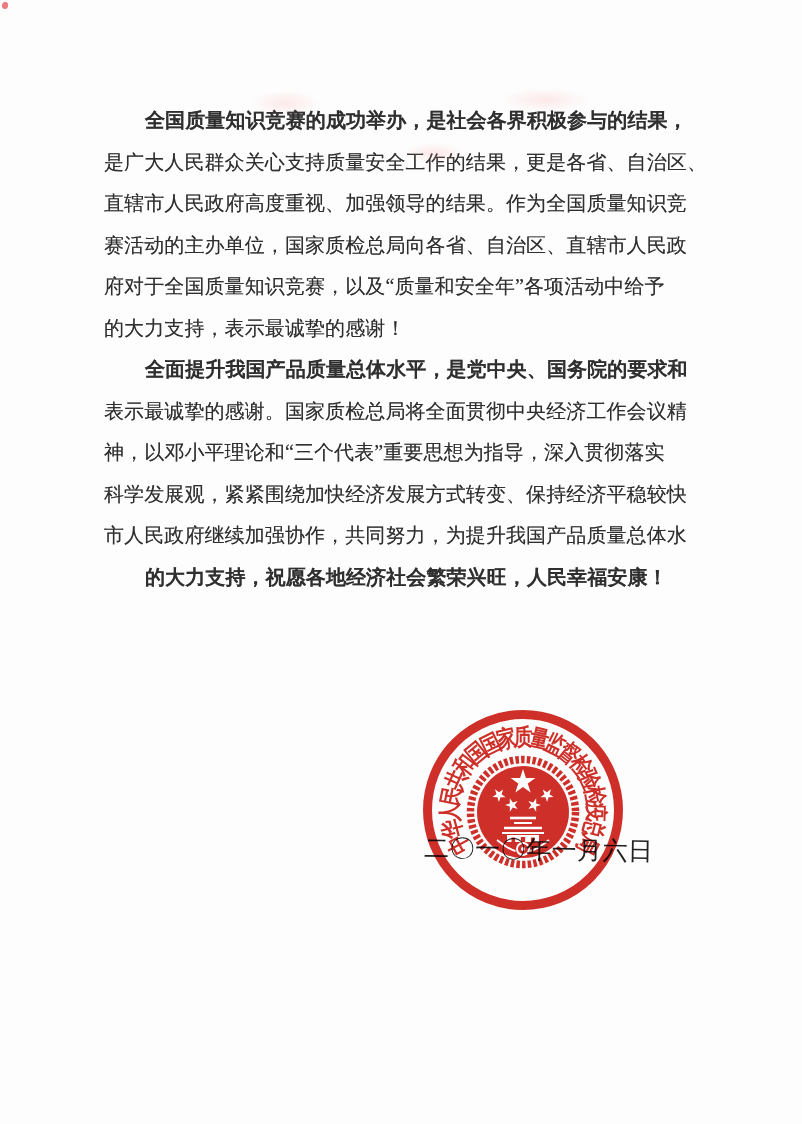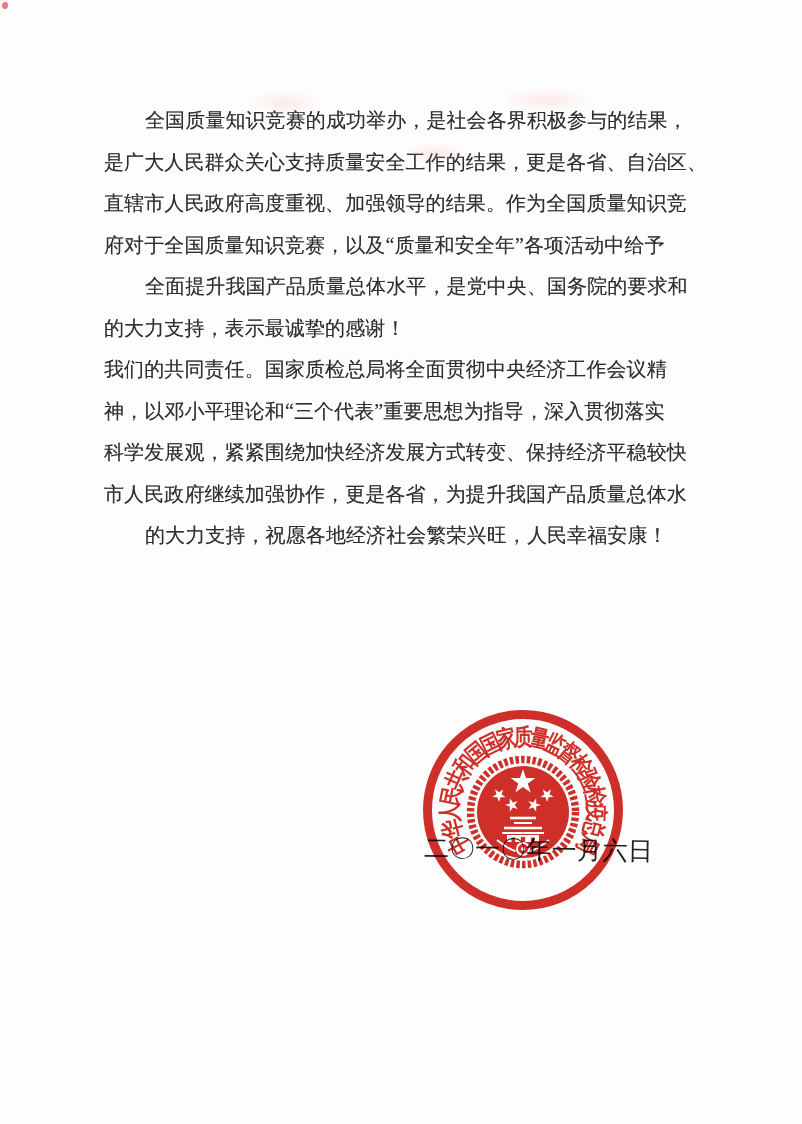--- a/index.html
+++ b/index.html
@@ -17,21 +17,21 @@
     width:600px;
   }
   .line{
     font-size:20px;
     line-height:41.5px;
     letter-spacing:0.1px;
     color:var(--ink,#2f2f2f);
     white-space:nowrap;
     text-shadow:0 0 0.4px rgba(60,60,60,.55);
   }
-  .line.indent{ padding-left:41px; }
+  .line.indent{ padding-left:41px;font-weight:bold; }
 
   
   .seal{
     position:absolute;
     left:408px;top:695px;
     width:230px;height:230px;
     z-index:2;
     opacity:.94;
   }
   .seal-char{
@@ -76,27 +76,28 @@
 
   <div class="speck"></div>
   <div class="smudge s1"></div>
   <div class="smudge s2"></div>
   <div class="smudge s3"></div>
 
   <div class="doc-text">
       <div class="line indent">全国质量知识竞赛的成功举办，是社会各界积极参与的结果，</div>
       <div class="line">是广大人民群众关心支持质量安全工作的结果，更是各省、自治区、</div>
       <div class="line">直辖市人民政府高度重视、加强领导的结果。作为全国质量知识竞</div>
+      <div class="line">赛活动的主办单位，国家质检总局向各省、自治区、直辖市人民政</div>
       <div class="line">府对于全国质量知识竞赛，以及“质量和安全年”各项活动中给予</div>
+      <div class="line">的大力支持，表示最诚挚的感谢！</div>
       <div class="line indent">全面提升我国产品质量总体水平，是党中央、国务院的要求和</div>
-      <div class="line">的大力支持，表示最诚挚的感谢！</div>
-      <div class="line">我们的共同责任。国家质检总局将全面贯彻中央经济工作会议精</div>
+      <div class="line">表示最诚挚的感谢。国家质检总局将全面贯彻中央经济工作会议精</div>
       <div class="line">神，以邓小平理论和“三个代表”重要思想为指导，深入贯彻落实</div>
       <div class="line">科学发展观，紧紧围绕加快经济发展方式转变、保持经济平稳较快</div>
-      <div class="line">市人民政府继续加强协作，更是各省，为提升我国产品质量总体水</div>
+      <div class="line">市人民政府继续加强协作，共同努力，为提升我国产品质量总体水</div>
       <div class="line indent">的大力支持，祝愿各地经济社会繁荣兴旺，人民幸福安康！</div>
     </div>
 
   <svg class="seal" viewBox="-115 -115 230 230" xmlns="http://www.w3.org/2000/svg">
     <defs>
       <path id="star" d="M0,-1 L-0.225,-0.309 L-0.951,-0.309 L-0.363,0.118 L-0.588,0.809 L0,0.382 L0.588,0.809 L0.363,0.118 L0.951,-0.309 L0.225,-0.309 Z"></path>
     </defs>
 
     <circle r="95.5" fill="none" stroke="var(--seal-red,#cc231c)" stroke-width="9"></circle>
 

